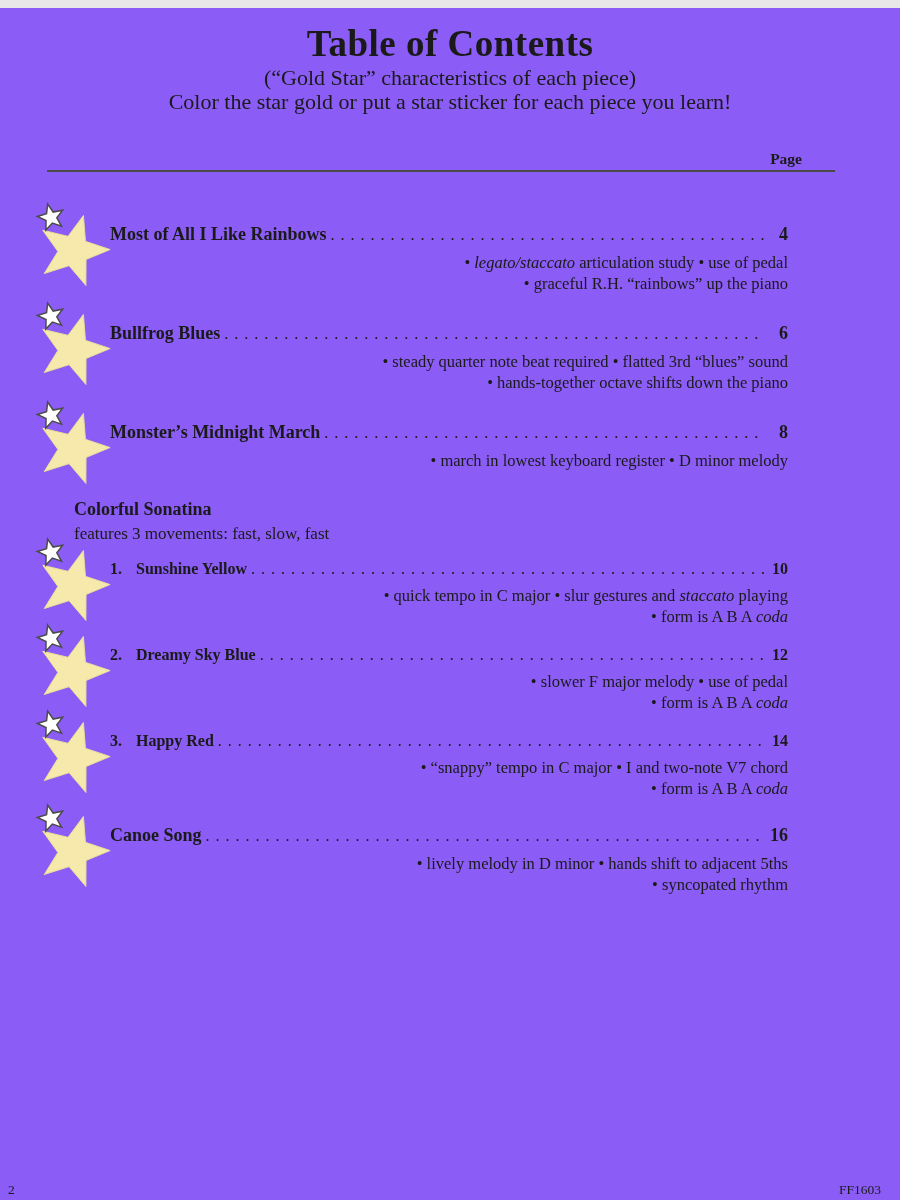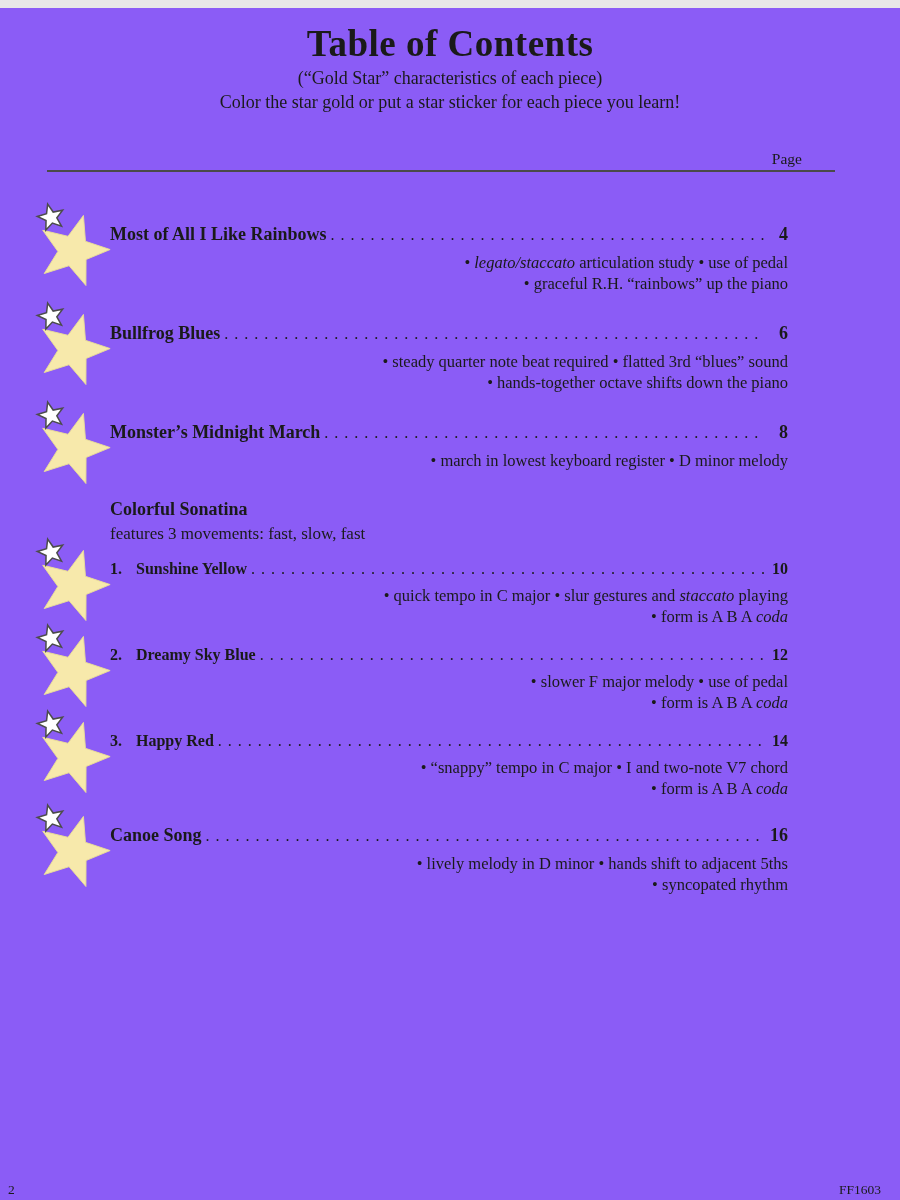--- a/index.html
+++ b/index.html
@@ -15,26 +15,26 @@
   }
   
   .header { text-align: center; padding-top: 14px; }
   .header h1 {
     margin: 0;
     font-size: 37px;
     line-height: 44px;
     font-weight: bold;
     letter-spacing: 0.5px;
   }
-  .header .sub { font-size: 18px; line-height: 24px; }
+  .header .sub { font-size: 22px; line-height: 24px; }
   .page-label {
     margin-top: 36px;
     padding-right: 98px;
     text-align: right;
-    font-weight: normal;
+    font-weight: bold;
     font-size: 15.5px;
     line-height: 18px;
   }
   .hrule {
     margin: 2px 65px 0 47px;
     border-top: 2px solid #4a4a4a;
     height: 0;
   }
   
   .toc { margin-top: 52px; }
@@ -60,21 +60,21 @@
     font-size: 16px;
     letter-spacing: 1px;
     margin: 0 2px 0 4px;
     color: #1a1a1a;
   }
   .head .pg { min-width: 22px; text-align: right; }
   .bullets { margin-top: 7px; font-size: 16.5px; line-height: 21px; text-align: right; }
   .entry.sub .bullets { margin-left: 26px; }
   .bullet-line { white-space: nowrap; }
   
-  .section { padding-left: 110px; margin-bottom: 13px; }
+  .section { padding-left: 74px; margin-bottom: 13px; }
   .section .section-title { font-size: 18px; line-height: 20px; font-weight: bold; }
   .section .section-sub { font-size: 17px; line-height: 24px; margin-top: 3px; }
   .entry.sub { margin-bottom: 18px; }
   .entry.sub.last-sub { margin-bottom: 26px; }
   .entry.main.third { margin-bottom: 28px; }
   
   .footer {
     position: absolute;
     left: 8px;
     right: 19px;

